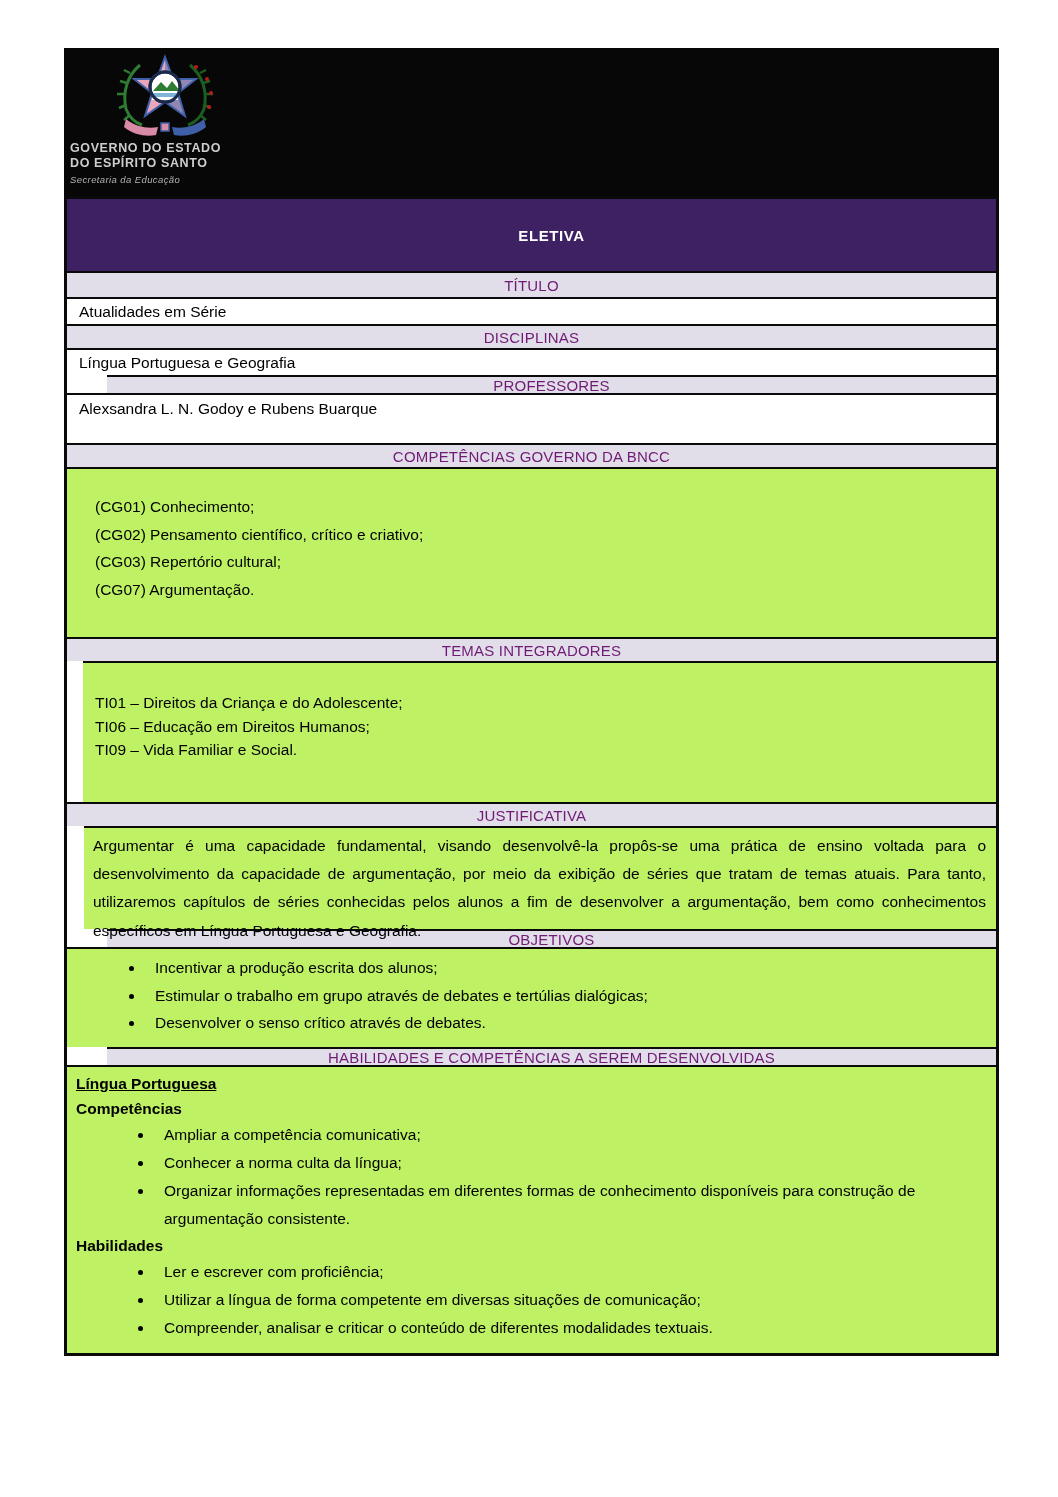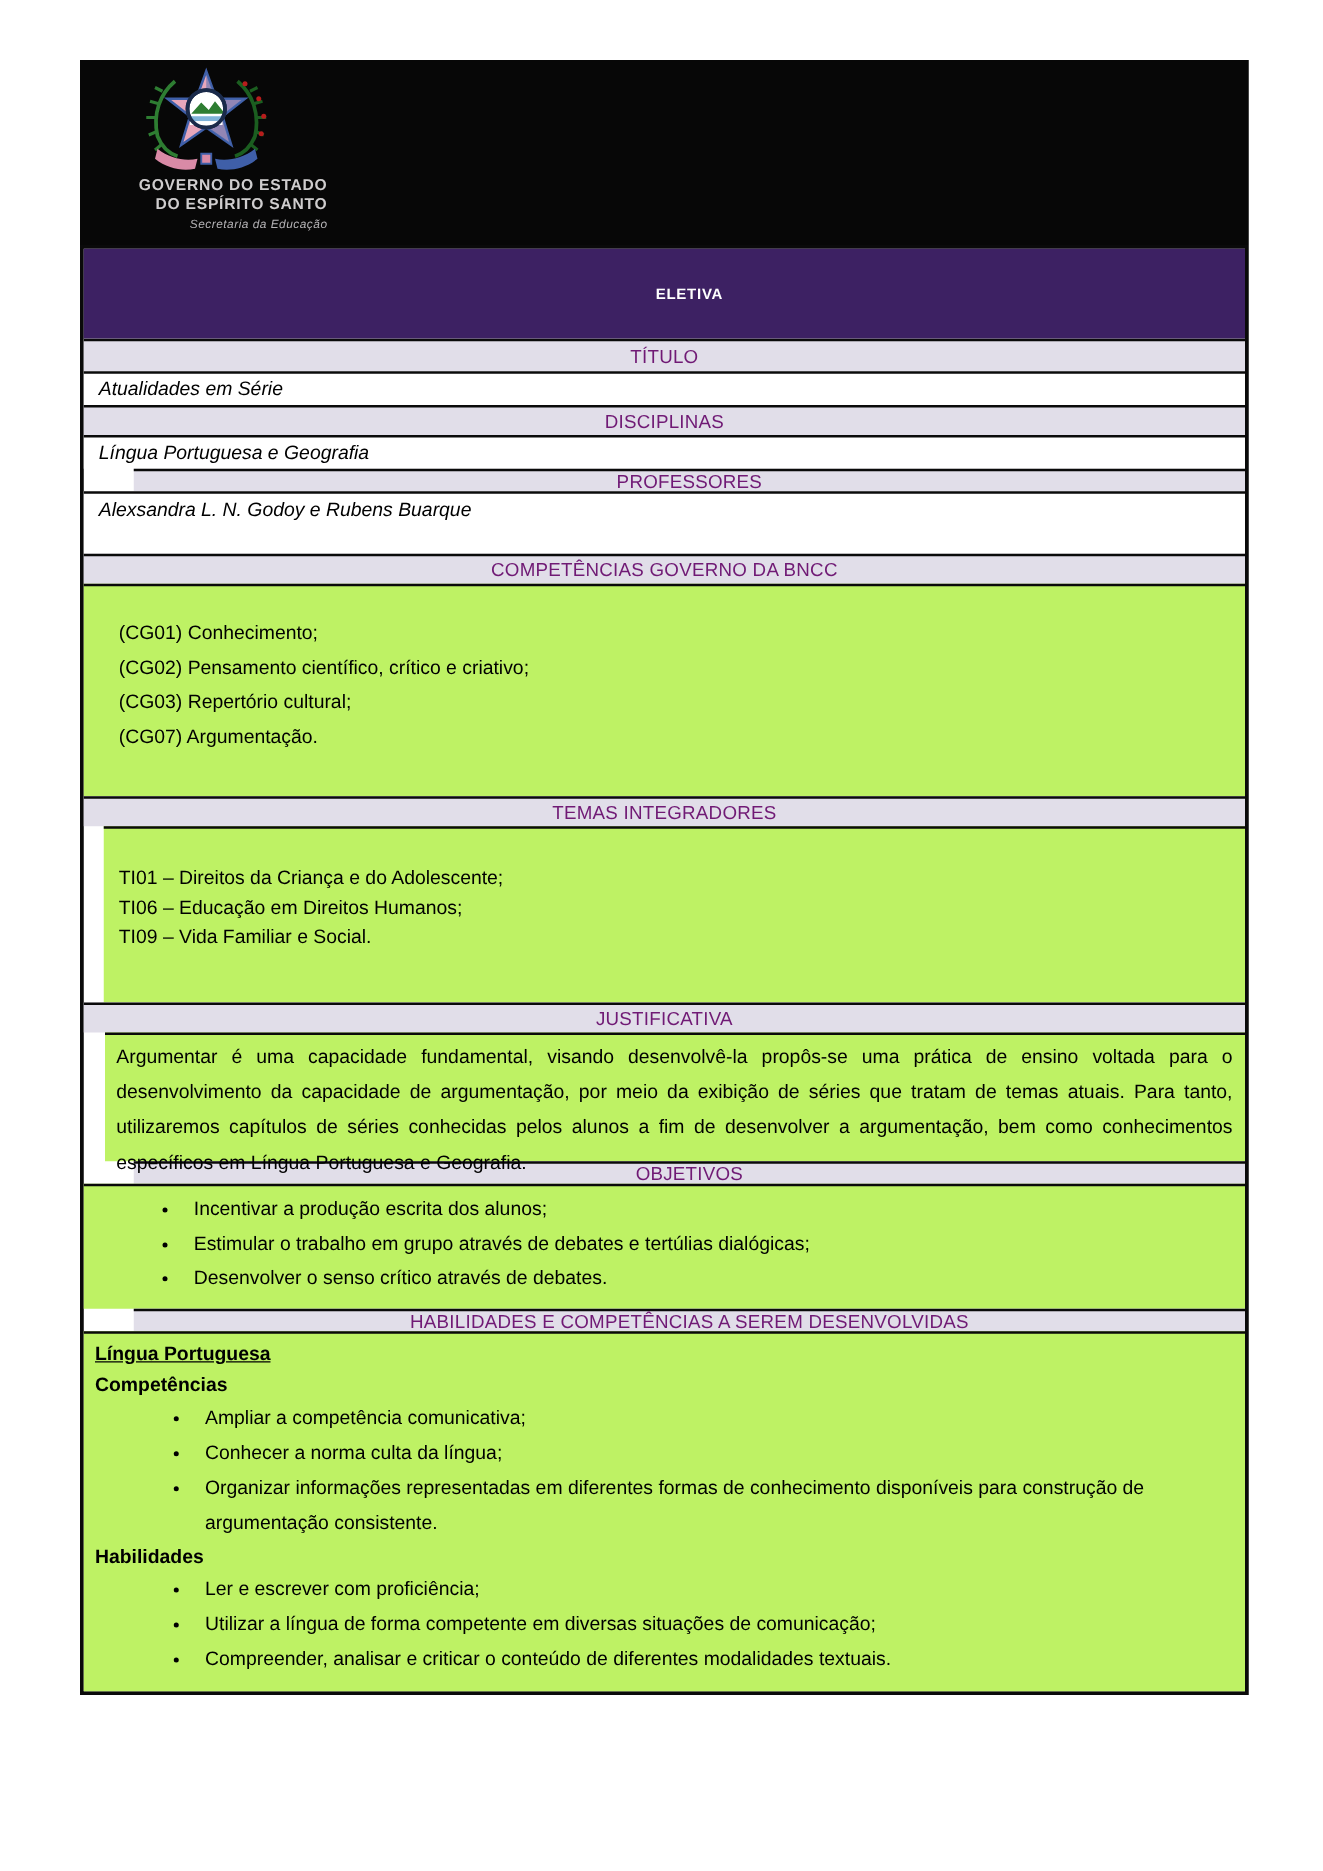--- a/index.html
+++ b/index.html
@@ -8,46 +8,46 @@
   .page {
     position:relative; width:1058px; height:1497px; background:#ffffff;
     margin:0 auto; overflow:hidden; color:#000;
   }
   
   .black-header {
     position:absolute; left:64px; top:48px; width:935px; height:148px;
     background:#070707;
   }
   .emblem { position:absolute; left:46px; top:5px; width:110px; height:88px; }
-  .logo-text { position:absolute; left:6px; top:93px; width:192px; text-align:right; }
+  .logo-text { position:absolute; left:6px; top:93px; width:192px; text-align:left; }
   .logo-line { color:#cfcdce; font-weight:bold; font-size:12.5px; line-height:14.5px; letter-spacing:.6px; }
   .logo-sub  { color:#b5b3b6; font-style:italic; font-size:9.5px; line-height:12px; margin-top:4px; letter-spacing:.4px; }
 
   
   .doc-table {
     position:absolute; left:64px; top:196px; width:935px;
     border:3px solid #0a0a0a; background:#fff;
   }
   .doc-table > div { border-top:2px solid #0a0a0a; }
   .doc-table > div:first-child { border-top:none; }
 
   .banner {
     height:72px; background:#3d2163; color:#ffffff;
     display:flex; align-items:center; justify-content:center;
-    font-weight:bold; font-size:12px; letter-spacing:.6px;padding-left:40px;
+    font-weight:bold; font-size:15px; letter-spacing:.6px;padding-left:40px;
   }
   .row-hdr {
     background:#e1dee9; color:#701a75;
     display:flex; align-items:center; justify-content:center;
     font-size:15px; letter-spacing:.2px;
   }
   .h26 { height:26px; } .h24 { height:24px; } .h22 { height:18px;margin-left:40px; }
   .row-val {
     background:#fff; font-size:15.5px;
-    display:flex; align-items:center; padding-left:12px;font-style:italic;
+    display:flex; align-items:center; padding-left:12px;
   }
   .row-val.tall { height:50px; align-items:flex-start; padding-top:5px; }
   .row-box { background:#bef264; font-size:15.5px; }
 
   .box-bncc  { height:170px; padding:24px 10px 0 28px; }
   .box-bncc .line { line-height:27.5px; }
   .box-temas { height:141px; padding:28px 10px 0 12px;margin-left:16px; }
   .box-temas .line { line-height:23.5px; }
   .box-just  { height:103px; padding:4px 10px 0 9px;margin-left:17px; }
   .box-just p { text-align:justify; line-height:28.2px; font-size:15.5px; }

